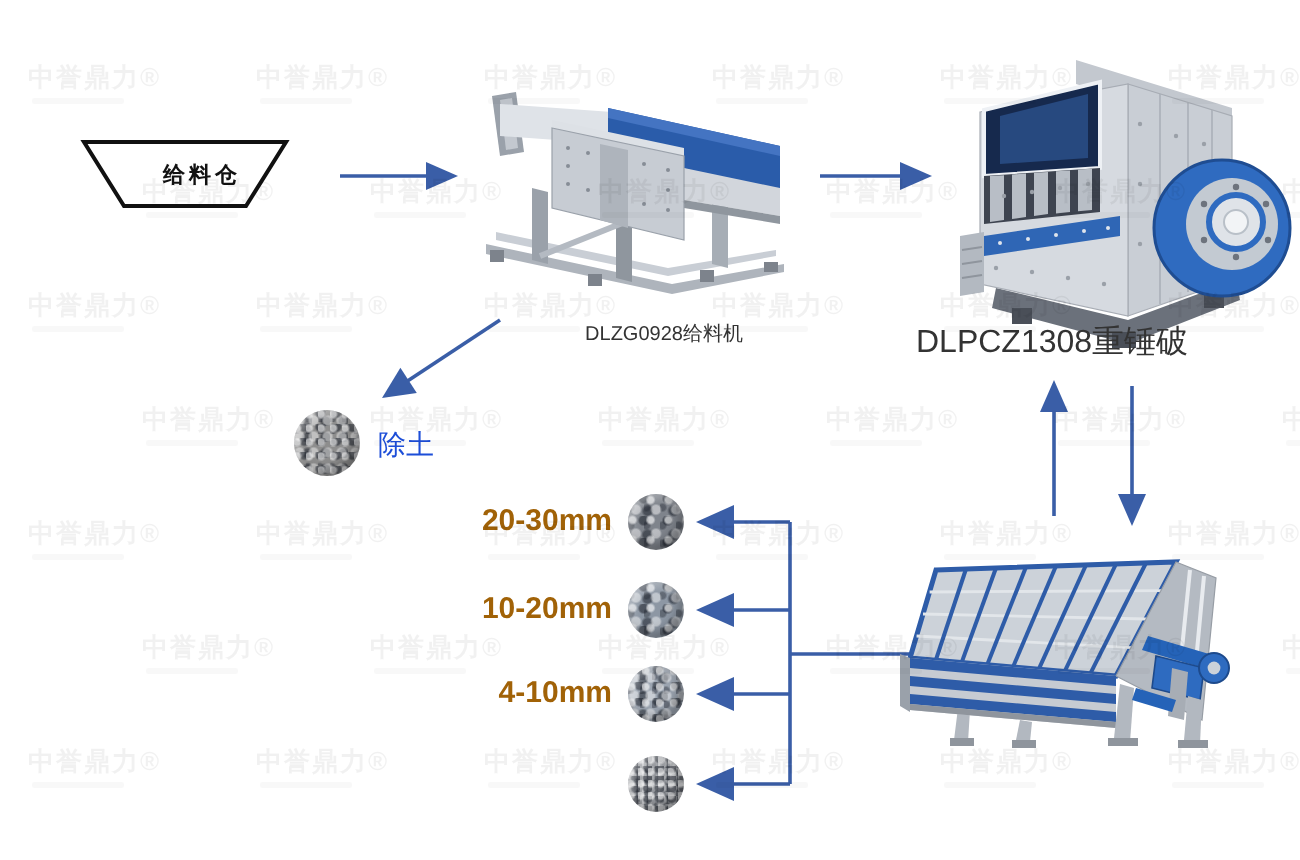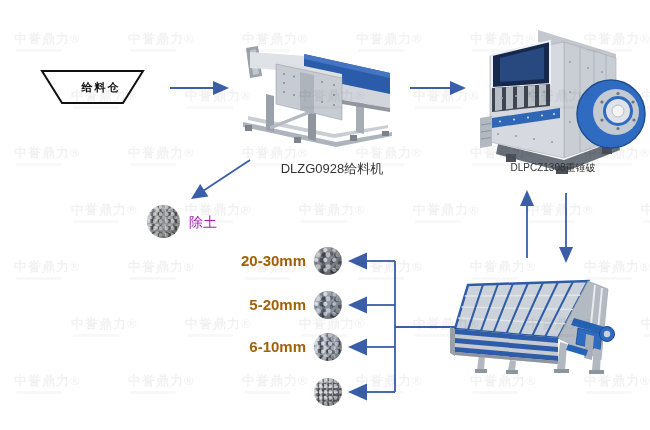--- a/index.html
+++ b/index.html
@@ -15,24 +15,24 @@
   .wm{
     position:absolute;font-size:13px;letter-spacing:1px;color:#000;opacity:0.05;
     white-space:nowrap;font-weight:700;
   }
   .wm::after{content:"";display:block;width:46px;height:3px;background:#000;opacity:.5;margin:1px 0 0 2px;border-radius:1px;}
   
   .feedbin{left:36px;top:64px;width:114px;height:46px;display:flex;align-items:center;justify-content:center;}
   .feedbin svg{position:absolute;inset:0;}
   .feedbin span{position:relative;z-index:1;font-size:11px;font-weight:600;color:#111;letter-spacing:2px;margin-left:16px;}
   
-  .lbl-feeder{left:237px;top:160px;width:190px;text-align:center;font-size:13px;}
-  .lbl-crusher{left:458px;top:161px;width:190px;text-align:center;font-size:10px;}
+  .lbl-feeder{left:237px;top:160px;width:190px;text-align:center;font-size:10px;}
+  .lbl-crusher{left:458px;top:161px;width:190px;font-size:16px;}
   .lbl-screen{left:452px;top:387px;width:190px;text-align:center;font-size:13px;}
-  .lbl-soil{left:189px;top:214px;font-size:14px;color:#a21caf;font-weight:500;}
+  .lbl-soil{left:189px;top:214px;font-size:14px;color:#1d4ed8;font-weight:500;}
   .out-label{width:76px;text-align:right;font-size:15px;font-weight:600;color:#a16207;}
   .out-0{left:230px;top:252px;} .out-1{left:230px;top:296px;}
   .out-2{left:230px;top:338px;} .out-3{left:230px;top:383px;}
   
   .stone{
     position:absolute;z-index:2;border-radius:50%;
     box-shadow:inset -3px -3px 5px rgba(0,0,0,.28), inset 2px 2px 4px rgba(255,255,255,.35);
     background-image:
       radial-gradient(circle at 25% 30%, rgba(255,255,255,.60) 0 1.5px, rgba(255,255,255,0) 2.6px),
       radial-gradient(circle at 65% 20%, rgba(25,30,40,.55) 0 2px, rgba(25,30,40,0) 3px),
@@ -252,23 +252,23 @@
   </div>
 
   <div class="stone stone-soil"></div>
   <div class="label lbl-soil">除土</div>
 
   <div class="label lbl-feeder">DLZG0928给料机</div>
   <div class="label lbl-crusher">DLPCZ1308重锤破</div>
 
   <div class="label out-label out-0">20-30mm</div>
   <div class="stone stone-20-30"></div>
-  <div class="label out-label out-1">5-20mm</div>
+  <div class="label out-label out-1">10-20mm</div>
   <div class="stone stone-10-20"></div>
-  <div class="label out-label out-2">6-10mm</div>
+  <div class="label out-label out-2">4-10mm</div>
   <div class="stone stone-5-10"></div>
   <div class="stone stone-fines"></div>
 
   <div class="wm-layer">
       <span class="wm" style="left: 14px; top: 30px;">中誉鼎力®</span>
       <span class="wm" style="left: 128px; top: 30px;">中誉鼎力®</span>
       <span class="wm" style="left: 242px; top: 30px;">中誉鼎力®</span>
       <span class="wm" style="left: 356px; top: 30px;">中誉鼎力®</span>
       <span class="wm" style="left: 470px; top: 30px;">中誉鼎力®</span>
       <span class="wm" style="left: 584px; top: 30px;">中誉鼎力®</span>

